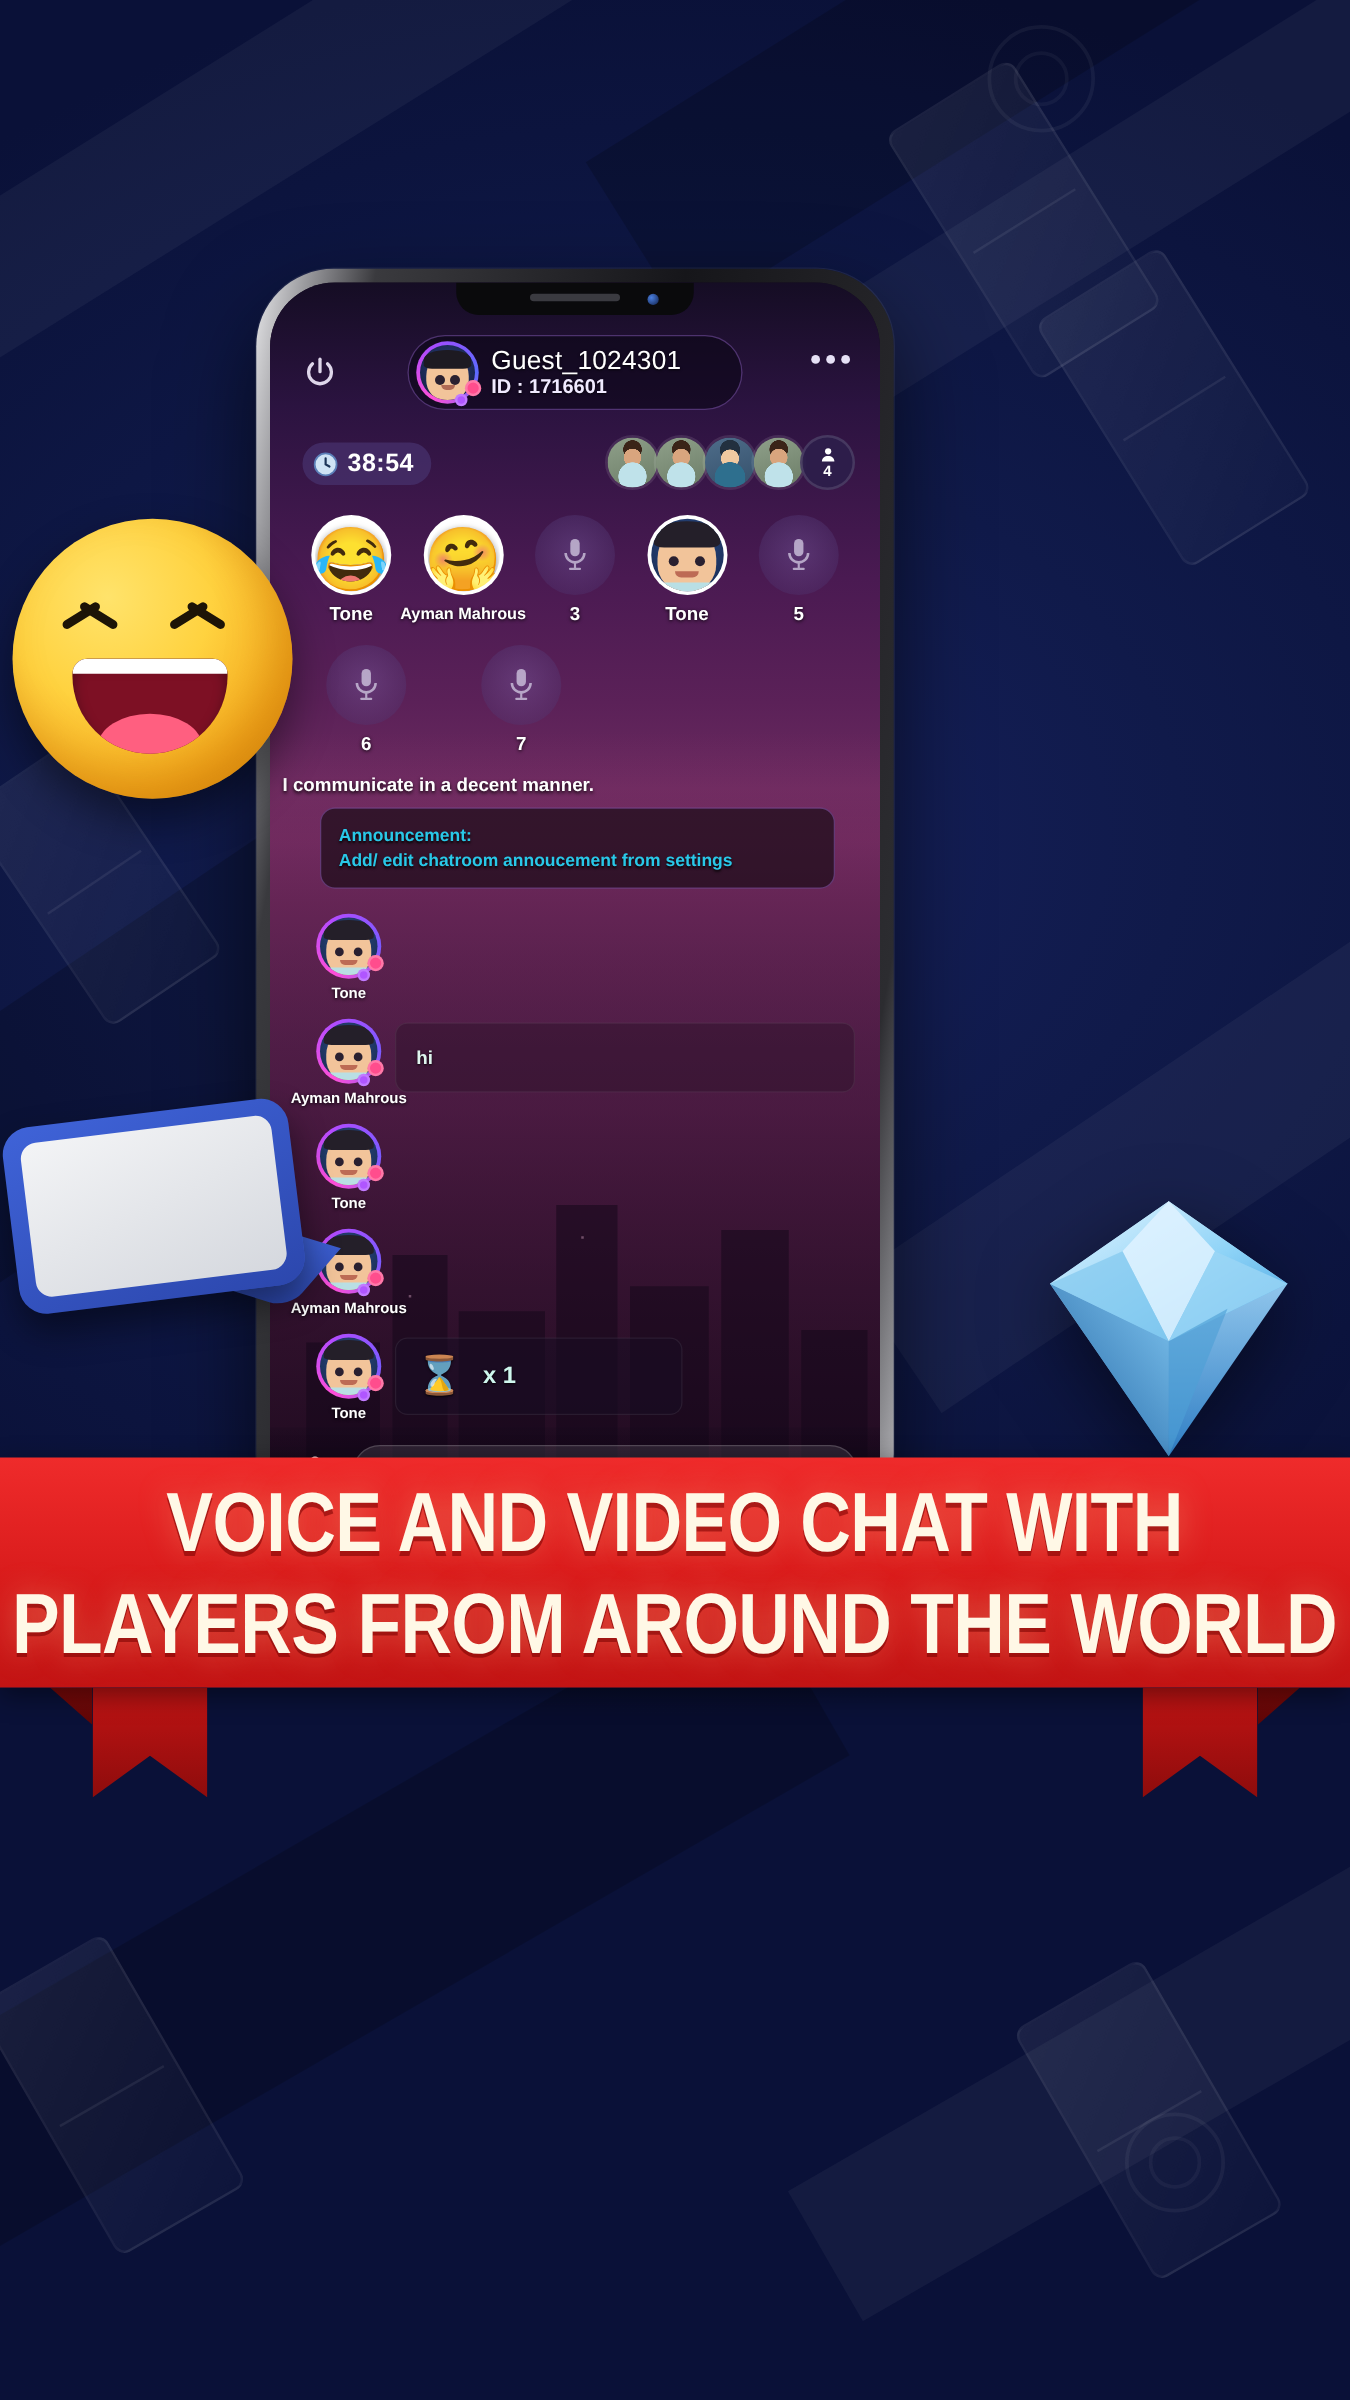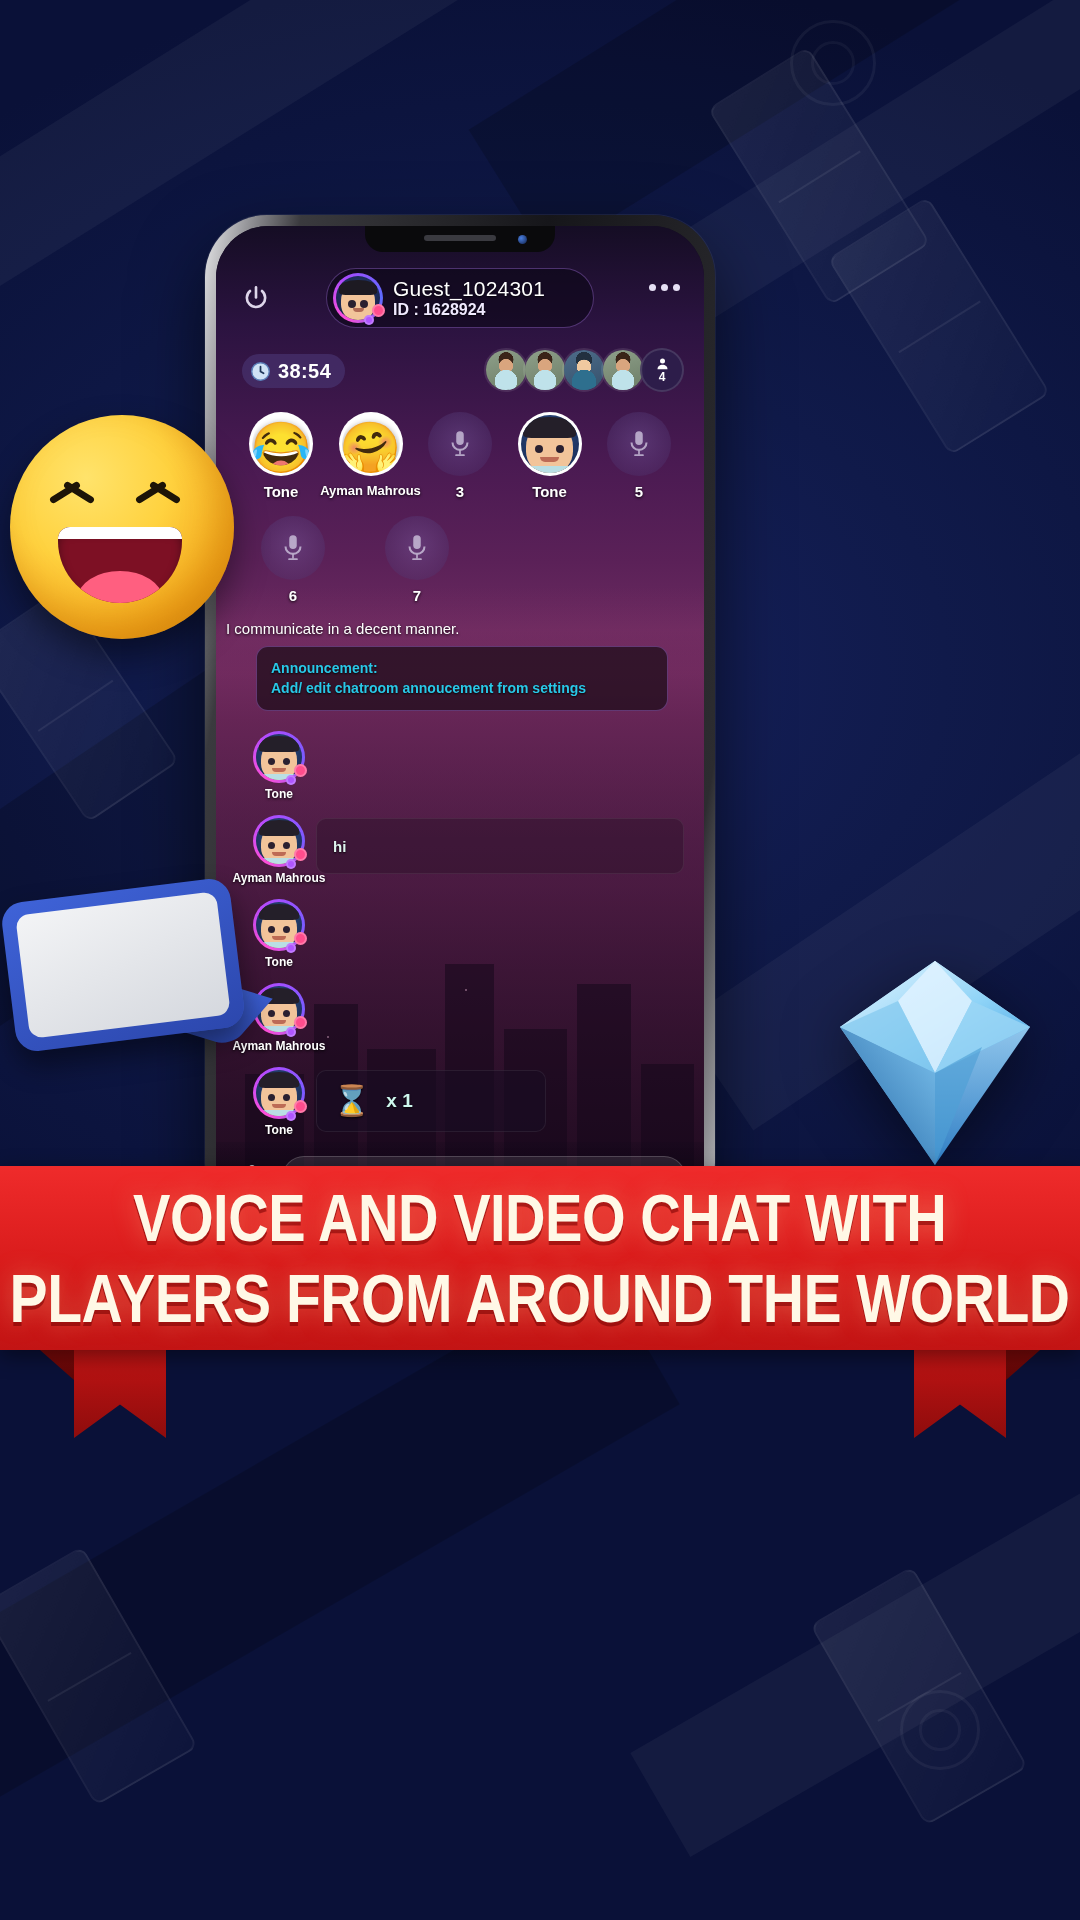--- a/index.html
+++ b/index.html
@@ -176,21 +176,21 @@
     background:radial-gradient(circle at 50% 38%, #2d4f88, #16264d);
     display:flex; align-items:flex-end; justify-content:center;
   }
   .emoji { font-size:50px; line-height:1; filter:drop-shadow(0 2px 3px rgba(0,0,0,0.5)); }
   .seat-label { margin-top:7px; color:#fff; font-size:15px; font-weight:bold;
     text-shadow:0 1px 3px rgba(0,0,0,0.9); white-space:nowrap; }
   .seat-label.small { font-size:13px; }
 
   
   #notice { position:absolute; left:10px; top:394px; right:10px; z-index:20;
-    color:#fff; font-size:15px; font-weight:normal; text-shadow:0 1px 3px rgba(0,0,0,0.9); }
+    color:#fff; font-size:15px; font-weight:bold; text-shadow:0 1px 3px rgba(0,0,0,0.9); }
 
   
   #announcement {
     position:absolute; left:40px; right:36px; top:420px; z-index:20;
     border-radius:12px; padding:11px 14px;
     background:rgba(28,12,24,0.72);
     border:1px solid rgba(190,130,255,0.35);
     line-height:1.45;
   }
   #announcement div { color:#29c8e8; font-size:14px; font-weight:bold;
@@ -383,21 +383,21 @@
                 <div style="position:absolute;left:22%;top:46%;width:8px;height:8px;border-radius:50%;background:#2a2030;"></div>
                 <div style="position:absolute;right:22%;top:46%;width:8px;height:8px;border-radius:50%;background:#2a2030;"></div>
                 <div style="position:absolute;left:34%;right:34%;top:68%;height:4px;border-radius:0 0 6px 6px;background:#b06a55;"></div>
               </div>
             </div>
             <span class="flower f1"></span>
             <span class="flower f2"></span>
           </div>
           <div id="user-text">
             <div id="user-name">Guest_1024301</div>
-            <div id="user-id">ID : 1628924</div>
+            <div id="user-id">ID : 1716601</div>
           </div>
         </div>
 
         <div id="more-btn">
           <span></span>
             <span></span>
             <span></span>
         </div>
       </div>
 

